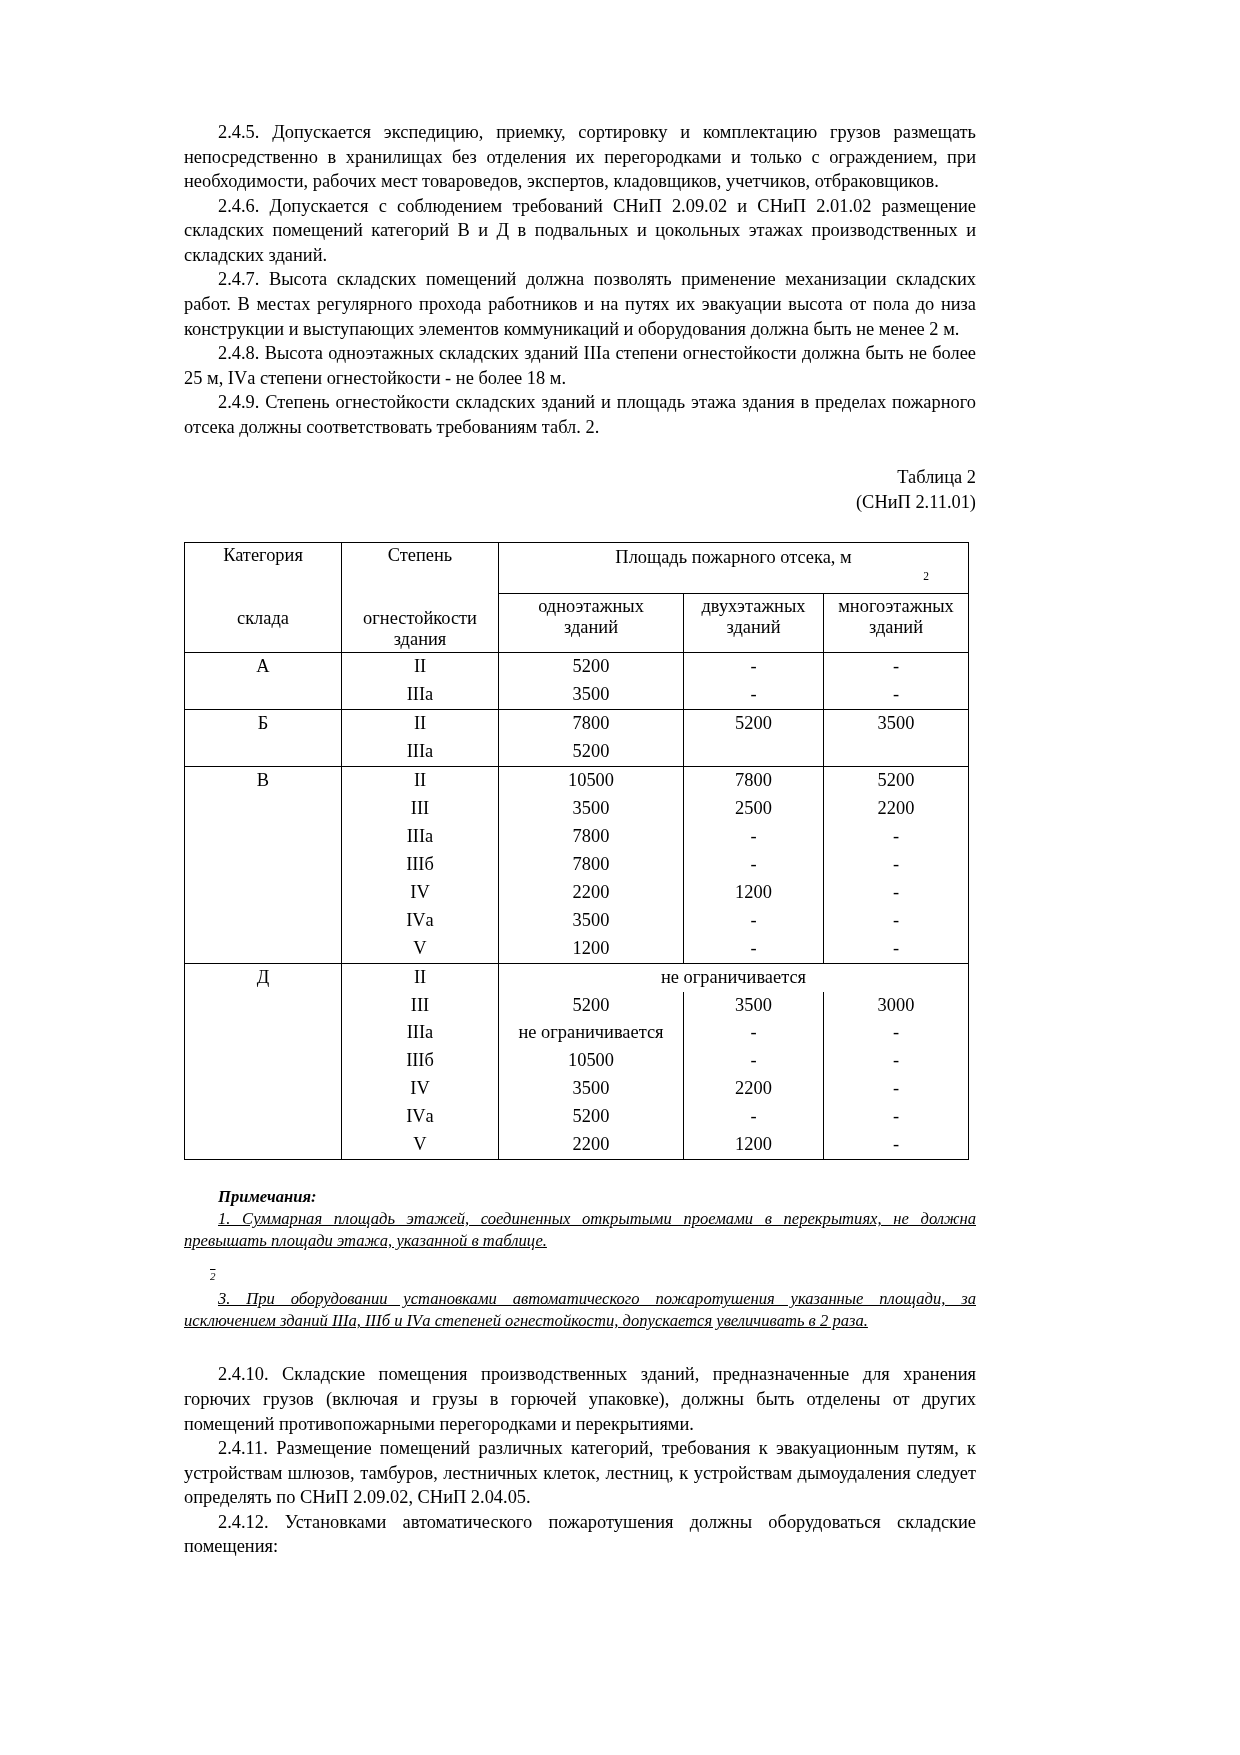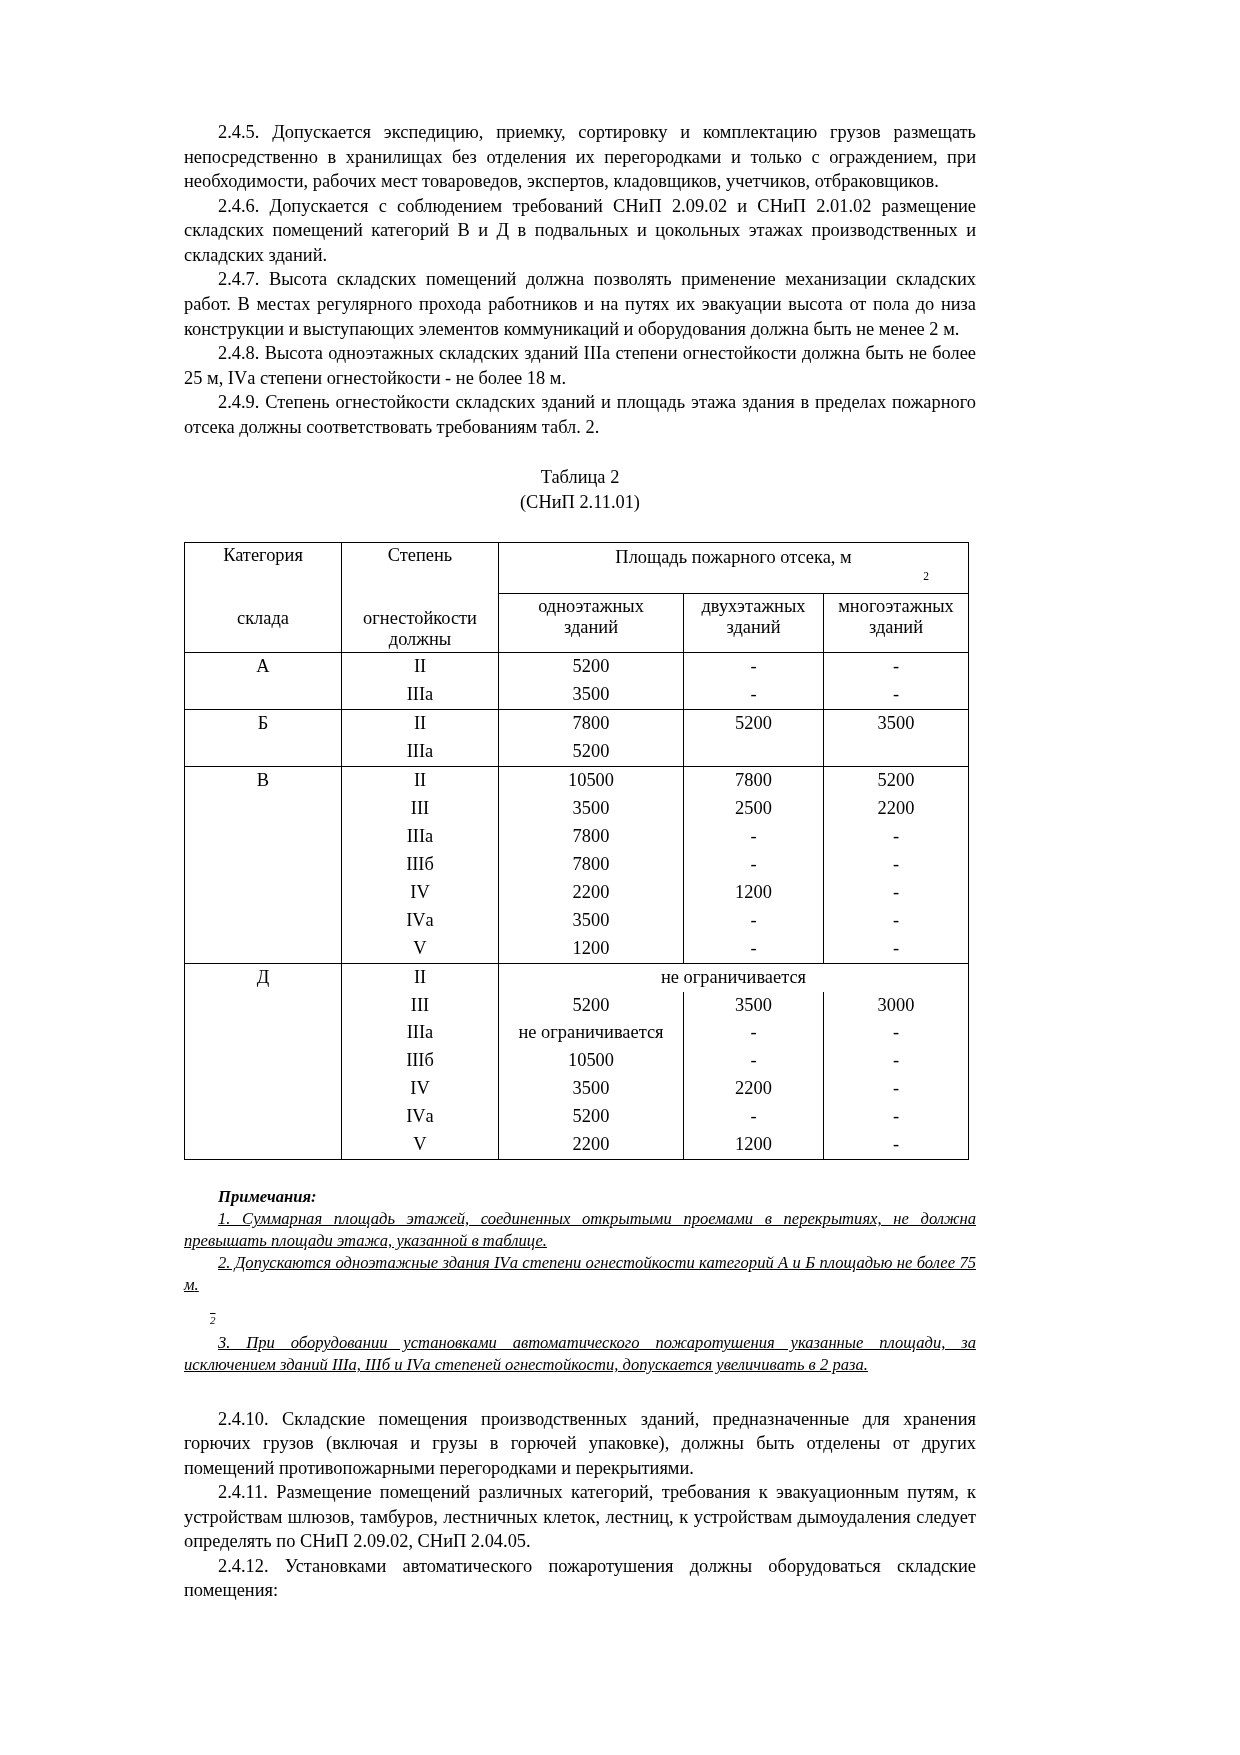--- a/index.html
+++ b/index.html
@@ -24,21 +24,21 @@
   p.body-par {
     margin: 0;
     font-size: 18.4px;
     line-height: 1.335;
     text-align: justify;
     text-indent: 34px;
     text-justify: inter-word;
   }
   .right-block {
     margin-top: 26px;
-    text-align: center;
+    text-align: right;
     font-size: 18.4px;
     line-height: 1.335;
   }
   .tbl-title {
     margin-top: 24px;
     text-align: center;
     font-weight: bold;
     font-size: 18.4px;
     line-height: 1.38;
   }
@@ -153,21 +153,21 @@
     </colgroup>
     <tbody>
       <tr>
         <td rowspan="2" class="hdr-tall">
           <span>Категория</span>
           <span class="hdr-line2">склада</span>
         </td>
         <td rowspan="2" class="hdr-tall">
           <span>Степень</span>
           <span class="hdr-line2">огнестойкости</span>
-          <span style="display:block">должны</span>
+          <span style="display:block">здания</span>
         </td>
         <td colspan="3" class="hdr-area" style="height:46px">
           <span class="area-label">Площадь пожарного отсека, м</span>
           <span class="area-sup">2</span>
         </td>
       </tr>
       <tr>
         <td class="hdr-sub">
           <span>одноэтажных</span>
           <span style="display:block">зданий</span>
@@ -294,21 +294,20 @@
         <td class="row-cell" style="border-top:none">2200</td>
         <td class="row-cell" style="border-top:none">1200</td>
         <td class="row-cell" style="border-top:none">-</td>
       </tr>
     </tbody>
   </table>
 
   <div class="notes">
     <p class="note-head">Примечания:</p>
     <p class="note">1. Суммарная площадь этажей, соединенных открытыми проемами в перекрытиях, не должна превышать площади этажа, указанной в таблице.</p>
-    <p class="note"><span>2. Допускаются одноэтажные здания IVа степени огнестойкости категорий А и Б площадью не более 75 м</span><span>.</span></p>
     <p class="note" style="text-indent:0"><span class="note-sup">2</span></p>
     <div class="gap-sm"></div>
     <p class="note">3. При оборудовании установками автоматического пожаротушения указанные площади, за исключением зданий IIIа, IIIб и IVа степеней огнестойкости, допускается увеличивать в 2 раза.</p>
   </div>
 
   <div class="after-notes">
     <p class="body-par">2.4.10. Складские помещения производственных зданий, предназначенные для хранения горючих грузов (включая и грузы в горючей упаковке), должны быть отделены от других помещений противопожарными перегородками и перекрытиями.</p>
     <p class="body-par">2.4.11. Размещение помещений различных категорий, требования к эвакуационным путям, к устройствам шлюзов, тамбуров, лестничных клеток, лестниц, к устройствам дымоудаления следует определять по СНиП 2.09.02, СНиП 2.04.05.</p>
     <p class="body-par">2.4.12. Установками автоматического пожаротушения должны оборудоваться складские помещения:</p>
   </div>

